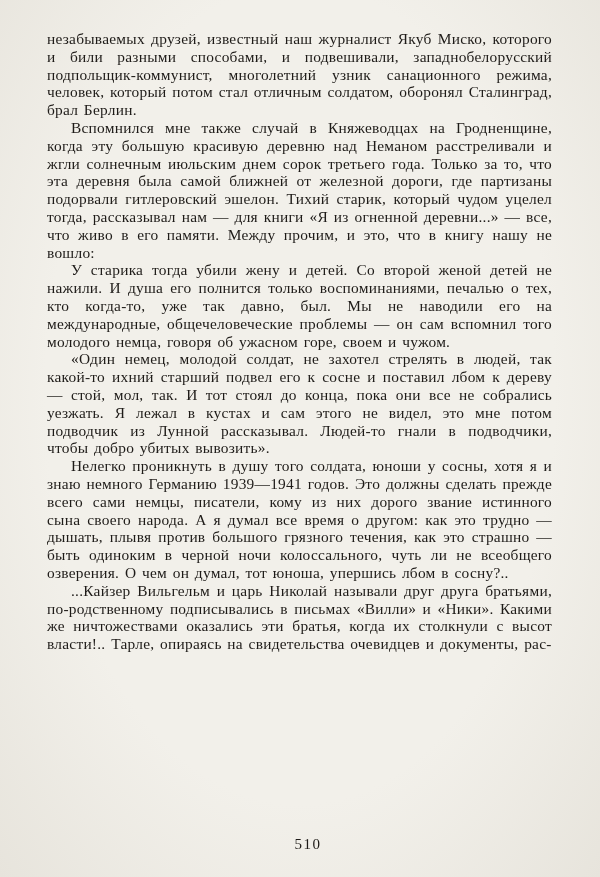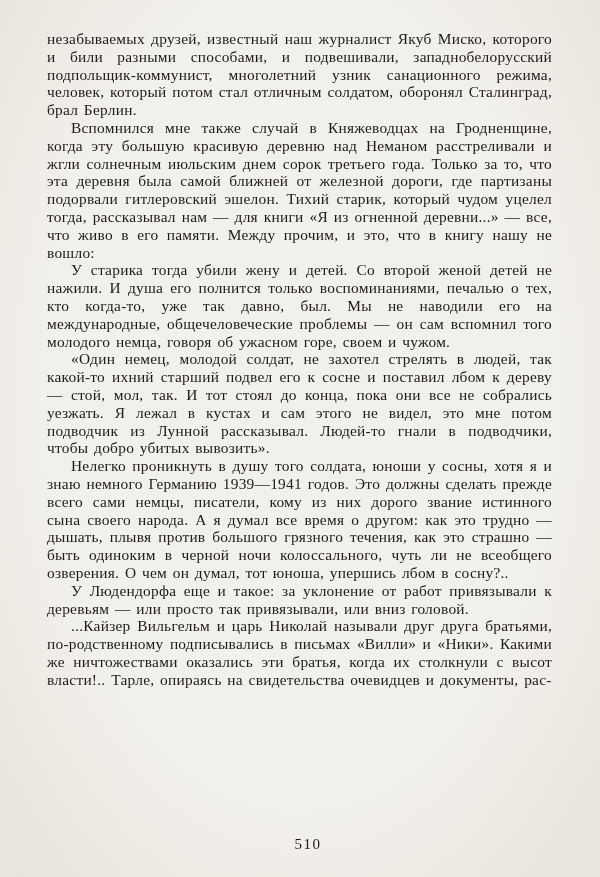--- a/index.html
+++ b/index.html
@@ -49,17 +49,16 @@
 </head>
 <body>
 
 <div class="page">
   <div class="text-block">
     <p class="no-indent">незабываемых друзей, известный наш журналист Якуб Миско, которого и били разными способами, и подвешивали, западнобелорусский подпольщик-коммунист, многолетний узник санационного режима, человек, который потом стал отличным солдатом, оборонял Сталинград, брал Берлин.</p>
     <p>Вспомнился мне также случай в Княжеводцах на Гродненщине, когда эту большую красивую деревню над Неманом расстреливали и жгли солнечным июльским днем сорок третьего года. Только за то, что эта деревня была самой ближней от железной дороги, где партизаны подорвали гитлеровский эшелон. Тихий старик, который чудом уцелел тогда, рассказывал нам — для книги «Я из огненной деревни...» — все, что живо в его памяти. Между прочим, и это, что в книгу нашу не вошло:</p>
     <p>У старика тогда убили жену и детей. Со второй женой детей не нажили. И душа его полнится только воспоминаниями, печалью о тех, кто когда-то, уже так давно, был. Мы не наводили его на международные, общечеловеческие проблемы — он сам вспомнил того молодого немца, говоря об ужасном горе, своем и чужом.</p>
     <p>«Один немец, молодой солдат, не захотел стрелять в людей, так какой-то ихний старший подвел его к сосне и поставил лбом к дереву — стой, мол, так. И тот стоял до конца, пока они все не собрались уезжать. Я лежал в кустах и сам этого не видел, это мне потом подводчик из Лунной рассказывал. Людей-то гнали в подводчики, чтобы добро убитых вывозить».</p>
     <p>Нелегко проникнуть в душу того солдата, юноши у сосны, хотя я и знаю немного Германию 1939—1941 годов. Это должны сделать прежде всего сами немцы, писатели, кому из них дорого звание истинного сына своего народа. А я думал все время о другом: как это трудно — дышать, плывя против большого грязного течения, как это страшно — быть одиноким в черной ночи колоссального, чуть ли не всеобщего озверения. О чем он думал, тот юноша, упершись лбом в сосну?..</p>
-    <p>У Людендорфа еще и такое: за уклонение от работ привязывали к деревьям — или просто так привязывали, или вниз головой.</p>
     <p>...Кайзер Вильгельм и царь Николай называли друг друга братьями, по-родственному подписывались в письмах «Вилли» и «Ники». Какими же ничтожествами оказались эти братья, когда их столкнули с высот власти!.. Тарле, опираясь на свидетельства очевидцев и документы, рас-</p>
   </div>
   <div class="page-number">510</div>
 </div>
 
 </body></html>

